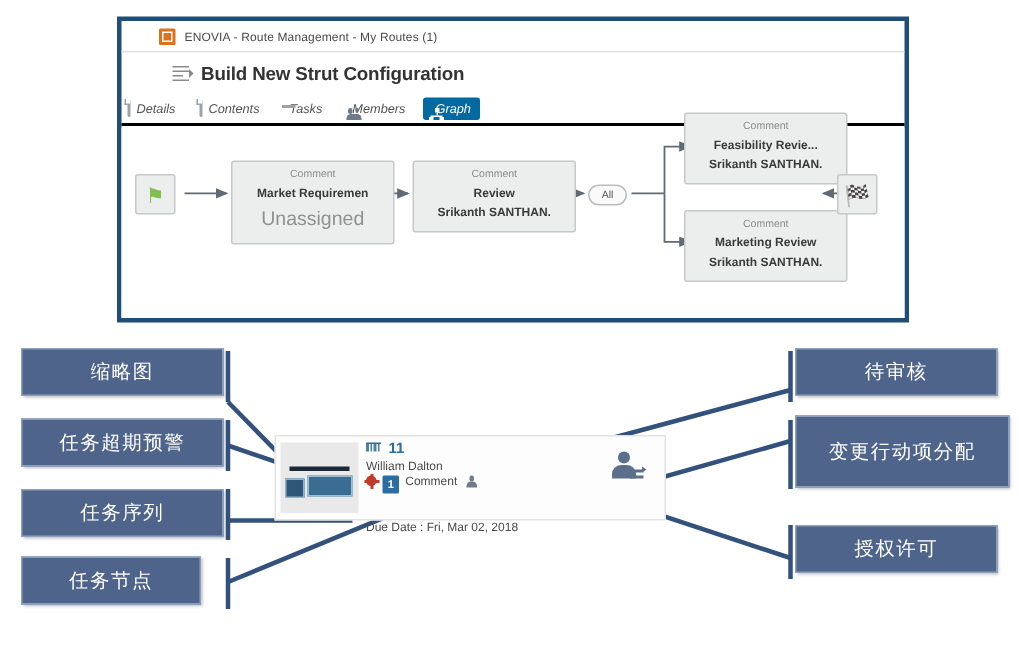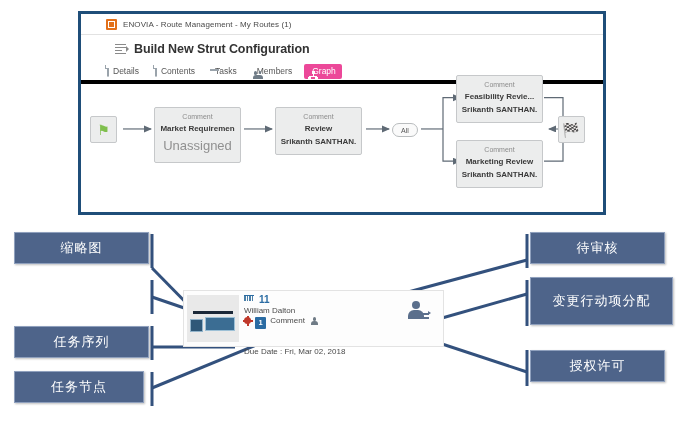--- a/index.html
+++ b/index.html
@@ -100,37 +100,38 @@
     color: #333333;
     letter-spacing: -0.1px;
   }
 
   #enovia-tabs {
     position: absolute;
     left: 0; top: 48px; right: 0;
     height: 22px;
     display: flex;
     align-items: center;
-    padding-left: 22px;
-    box-sizing: border-box;
-    border-bottom: 4px solid #000000;
+    padding-left: 0;
+    box-sizing: border-box;
+    border-bottom: 2px solid #000000;
+    font-style: italic;
   }
   .tab {
     display: flex;
     align-items: center;
     height: 15px;
     padding: 0 6px 0 4px;
     margin-right: 6px;
     font-size: 8.5px;
     color: #555555;
     border-radius: 2px;
     white-space: nowrap;
   }
   .tab.active {
-    background: #ec4899;
+    background: #0369a1;
     color: #ffffff;
   }
   .tab .tglyph {
     margin-right: 4px;
     display: inline-block;
     line-height: 1;
   }
   .doc-ic {
     width: 7px; height: 9px;
     border: 1px solid #9aa3ab;
@@ -211,21 +212,21 @@
     border-radius: 2px;
     box-sizing: border-box;
     display: flex;
     align-items: center;
     justify-content: center;
     font-size: 14px;
     line-height: 1;
   }
   .task-node {
     position: absolute;
-    width: 87px;
+    width: 109px;
     background: #eceded;
     border: 1px solid #c6c8ca;
     border-radius: 2px;
     box-sizing: border-box;
     padding: 4px 2px 5px;
     text-align: center;
   }
   .task-node .tn-kind {
     font-size: 7px;
     color: #8c8c8c;
@@ -592,24 +593,27 @@
 
       <line x1="527" y1="38" x2="345" y2="87"></line>
       <line x1="527" y1="72" x2="428" y2="100"></line>
       <line x1="527" y1="150" x2="345" y2="90"></line>
     </g>
   </svg>
 
   <div class="callout-box" style="left:14px;  top:10px;  width:135px; height:32px;">
     <span>缩略图</span>
   </div>
+  <div class="callout-box" style="left:14px;  top:57px;  width:135px; height:32px;">
+    <span>任务超期预警</span>
+  </div>
   <div class="callout-box" style="left:14px;  top:104px; width:135px; height:32px;">
     <span>任务序列</span>
   </div>
-  <div class="callout-box" style="left:14px;  top:149px; width:130px; height:32px;">
+  <div class="callout-box" style="left:14px;  top:149px; width:120px; height:32px;">
     <span>任务节点</span>
   </div>
 
   <div class="callout-box" style="left:530px; top:10px;  width:135px; height:32px;">
     <span>待审核</span>
   </div>
   <div class="callout-box" style="left:530px; top:55px;  width:143px; height:48px;">
     <span>变更行动项分配</span>
   </div>
   <div class="callout-box" style="left:530px; top:128px; width:135px; height:32px;">

